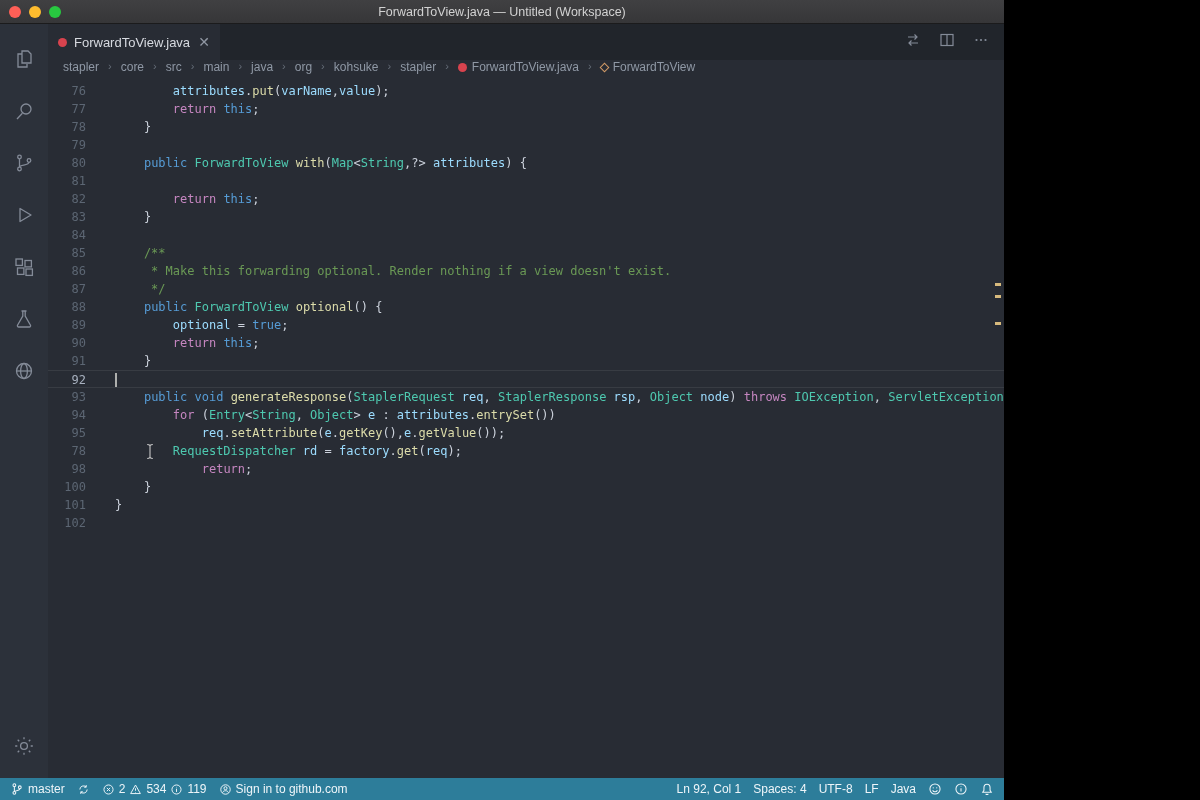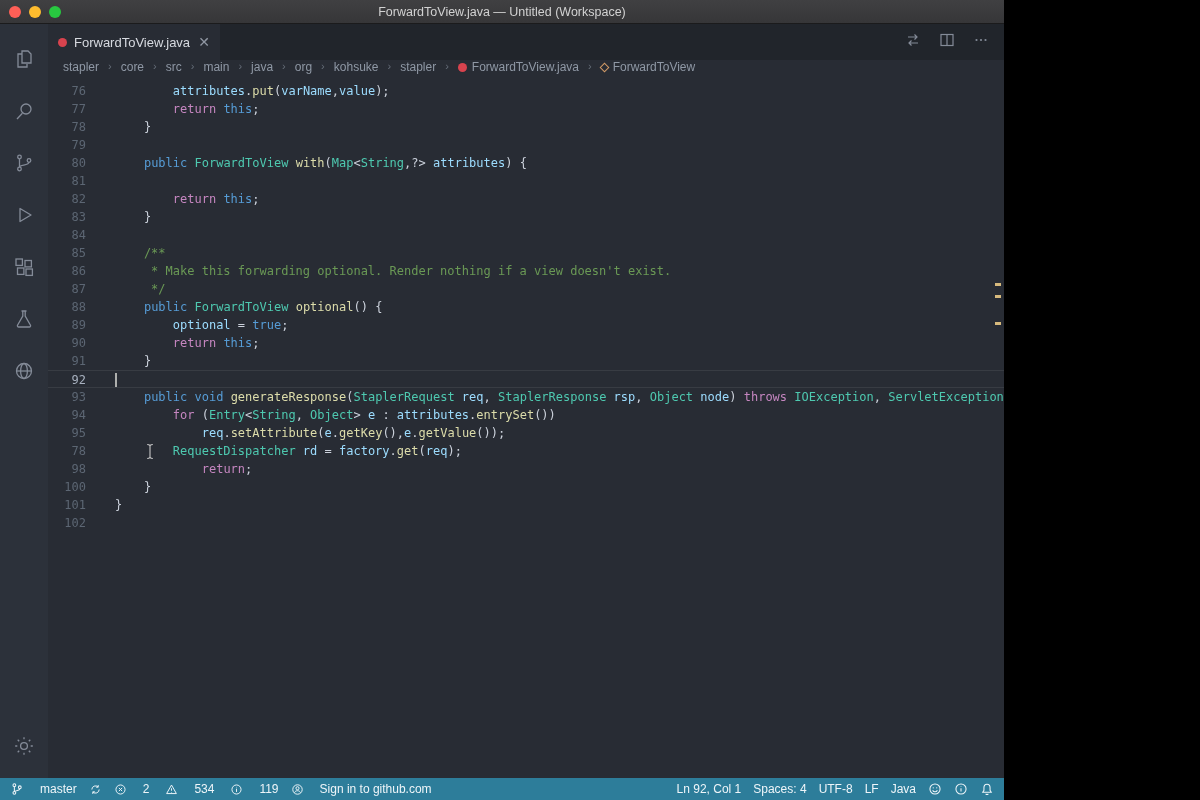--- a/index.html
+++ b/index.html
@@ -63,21 +63,21 @@
     text-decoration-thickness:1px;text-underline-offset:3px}
   .caret{display:inline-block;width:1.5px;height:14px;background:#aeafad;vertical-align:text-bottom}
   .ruler-marker{position:absolute;right:3px;width:6px;height:3px;background:var(--marker)}
   .mouse-ibeam{position:absolute;left:97px;top:361px;pointer-events:none}
 
   
   .statusbar{height:22px;flex:0 0 22px;background:var(--status_bg);display:flex;align-items:center;
     color:#eef5f9;font-size:12px;padding:0 10px}
   .sb-left,.sb-right{display:flex;align-items:center;gap:12px}
   .sb-right{margin-left:auto}
-  .sb-item{display:flex;align-items:center;gap:16px;cursor:pointer;white-space:nowrap}
+  .sb-item{display:flex;align-items:center;gap:4px;cursor:pointer;white-space:nowrap}
   .sb-item svg{stroke:#eef5f9;fill:none;stroke-width:1.2}
 </style>
 </head>
 <body>
 
 <div class="window">
 
   <div class="titlebar">
     <div class="lights">
       <span class="light red"></span>

